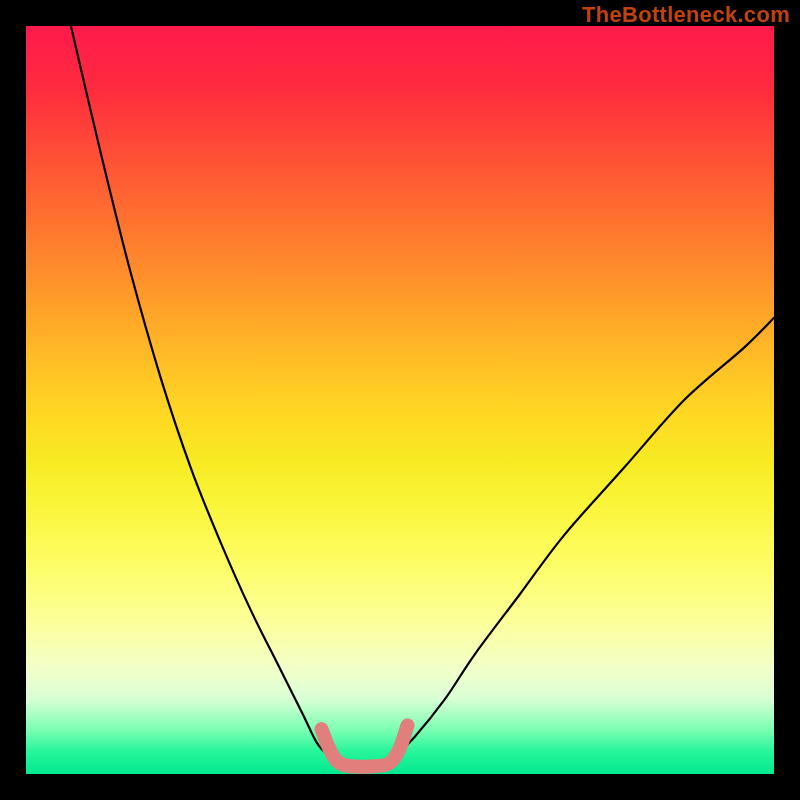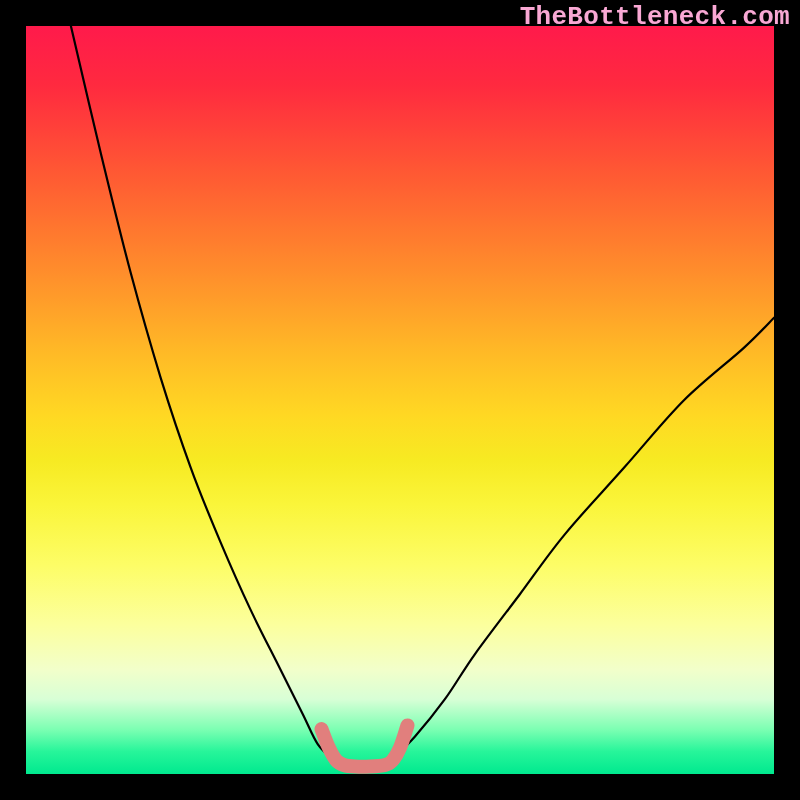--- a/index.html
+++ b/index.html
@@ -14,27 +14,26 @@
   .frame {
     position: relative;
     width: 800px;
     height: 800px;
     background: #000;
   }
   .watermark {
     position: absolute;
     top: 2px;
     right: 10px;
-    color: #f9a8d4;
-    font-size: 26px;
+    color: #c2410c;
+    font-size: 22px;
     font-weight: 600;
     letter-spacing: 0.3px;
     z-index: 3;
     user-select: none;
-    font-family: Liberation Mono, monospace;
   }
   .plot-area {
     position: absolute;
     left: 26px;
     top: 26px;
     width: 748px;
     height: 748px;
     overflow: hidden;
   }
   .gradient {

